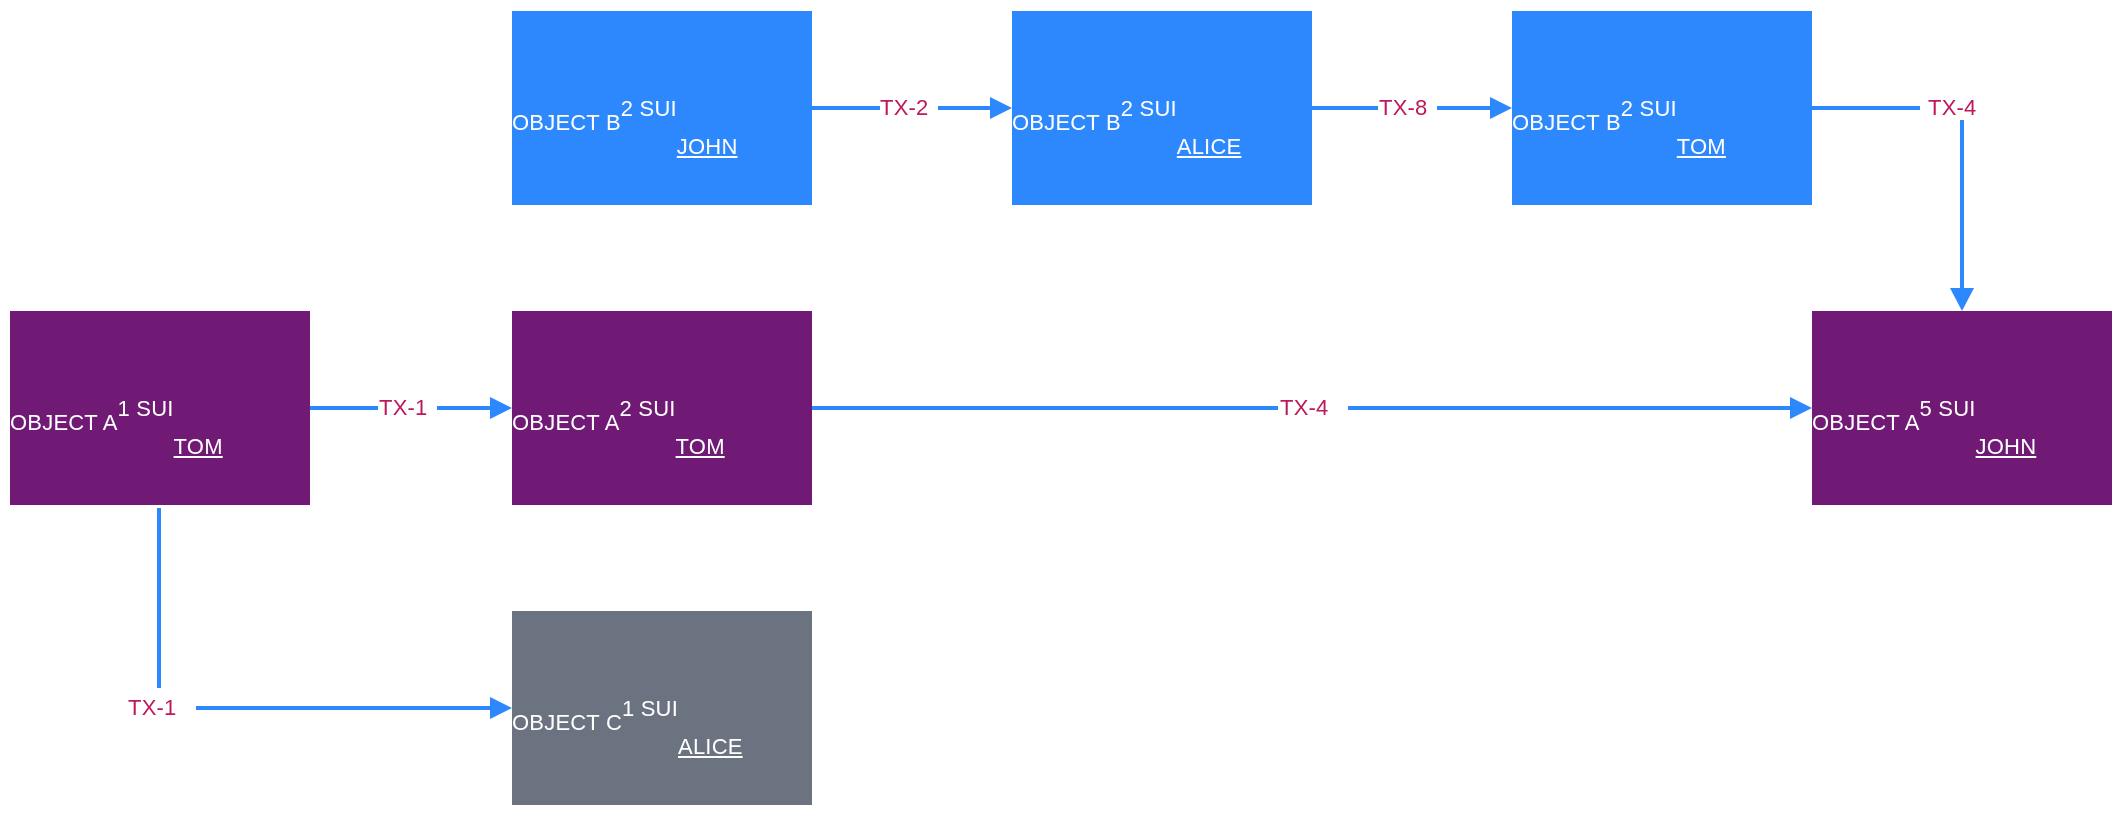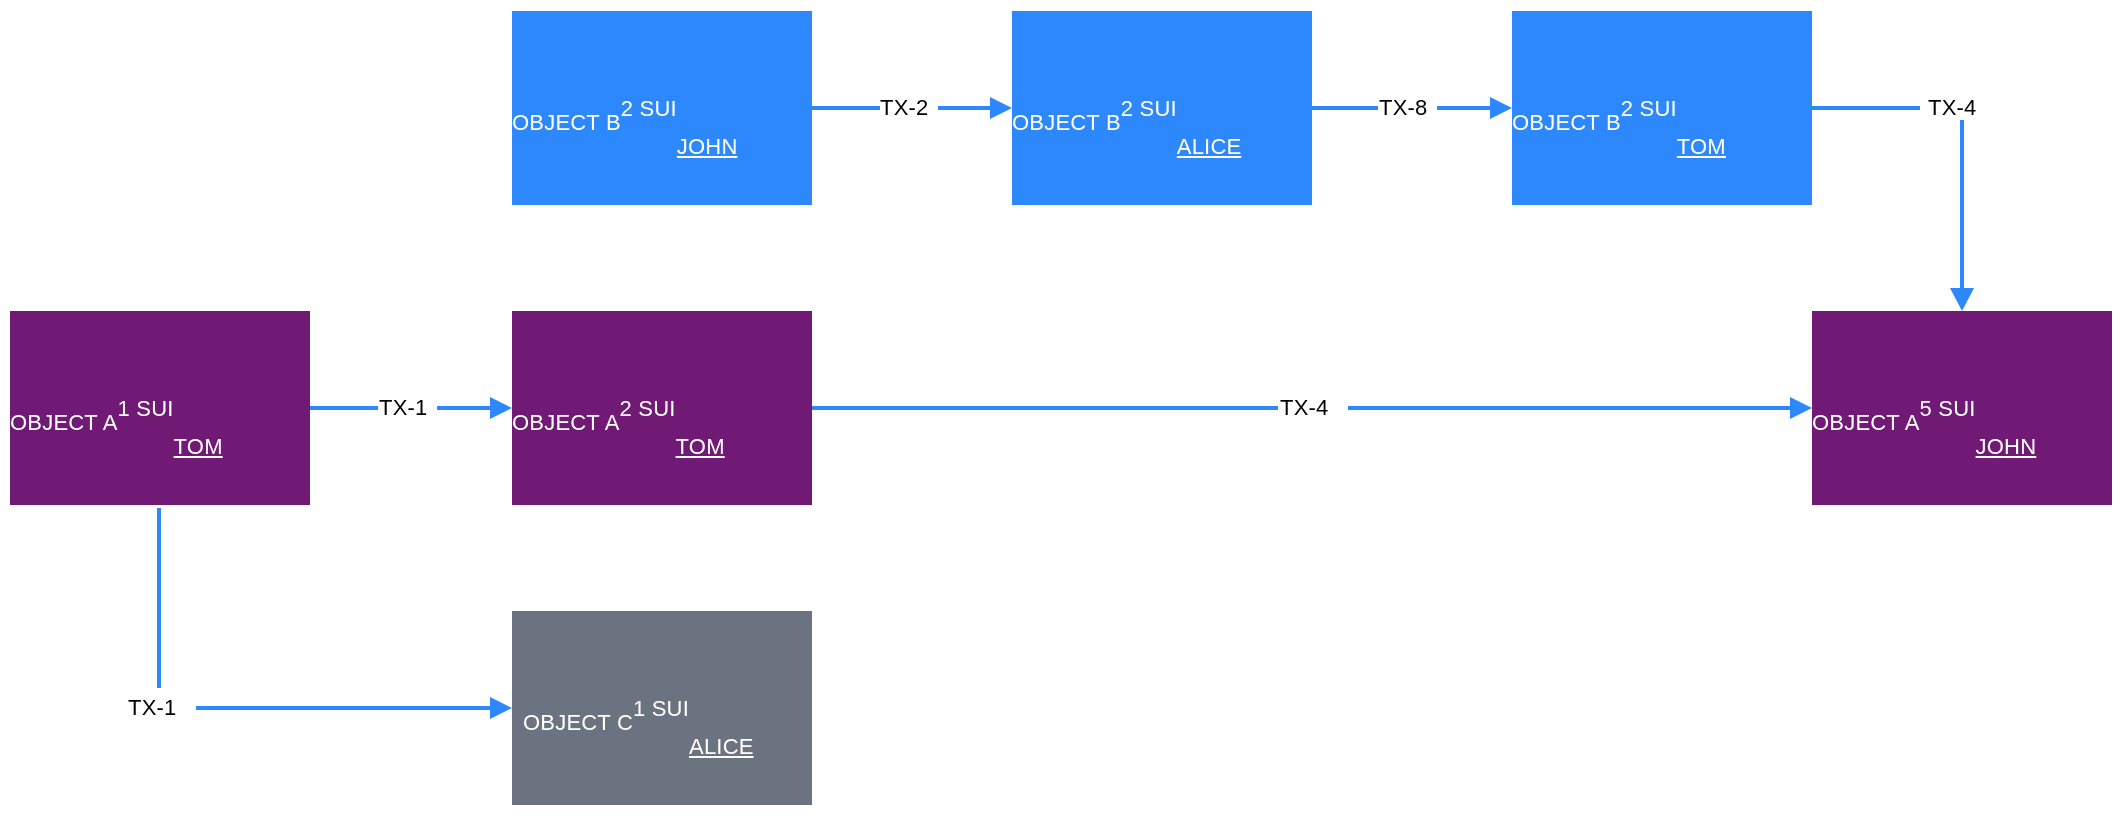--- a/index.html
+++ b/index.html
@@ -40,21 +40,21 @@
   .node .node-owner {
     margin-top: 77px;
     text-decoration: underline;
   }
   .node-black { background: #701a75; }
   .node-blue  { background: #2d88fd; }
   .node-gray  { background: #6b7280; }
 
   .edge-label {
     position: absolute;
-    color: #000000;
+    color: #be185d;
     font-family: "Liberation Sans", sans-serif;
     font-size: 22px;
     line-height: 22px;
     letter-spacing: 0.2px;
     white-space: nowrap;
     user-select: none;
   }
   svg.edges {
     position: absolute;
     left: 0;
@@ -152,19 +152,19 @@
     <div class="node-amount">2 SUI</div>
     <div class="node-owner">TOM</div>
   </div>
 
   <div class="node node-black" style="left:1812px; top:311px; width:300px; height:194px;">
     <div class="node-title">OBJECT A</div>
     <div class="node-amount">5 SUI</div>
     <div class="node-owner">JOHN</div>
   </div>
 
-  <div class="node node-gray" style="left:512px; top:611px; width:300px; height:194px;padding-left:11px;">
+  <div class="node node-gray" style="left:512px; top:611px; width:300px; height:194px;">
     <div class="node-title">OBJECT C</div>
     <div class="node-amount">1 SUI</div>
     <div class="node-owner">ALICE</div>
   </div>
 
 </div>
 
 </body></html>

